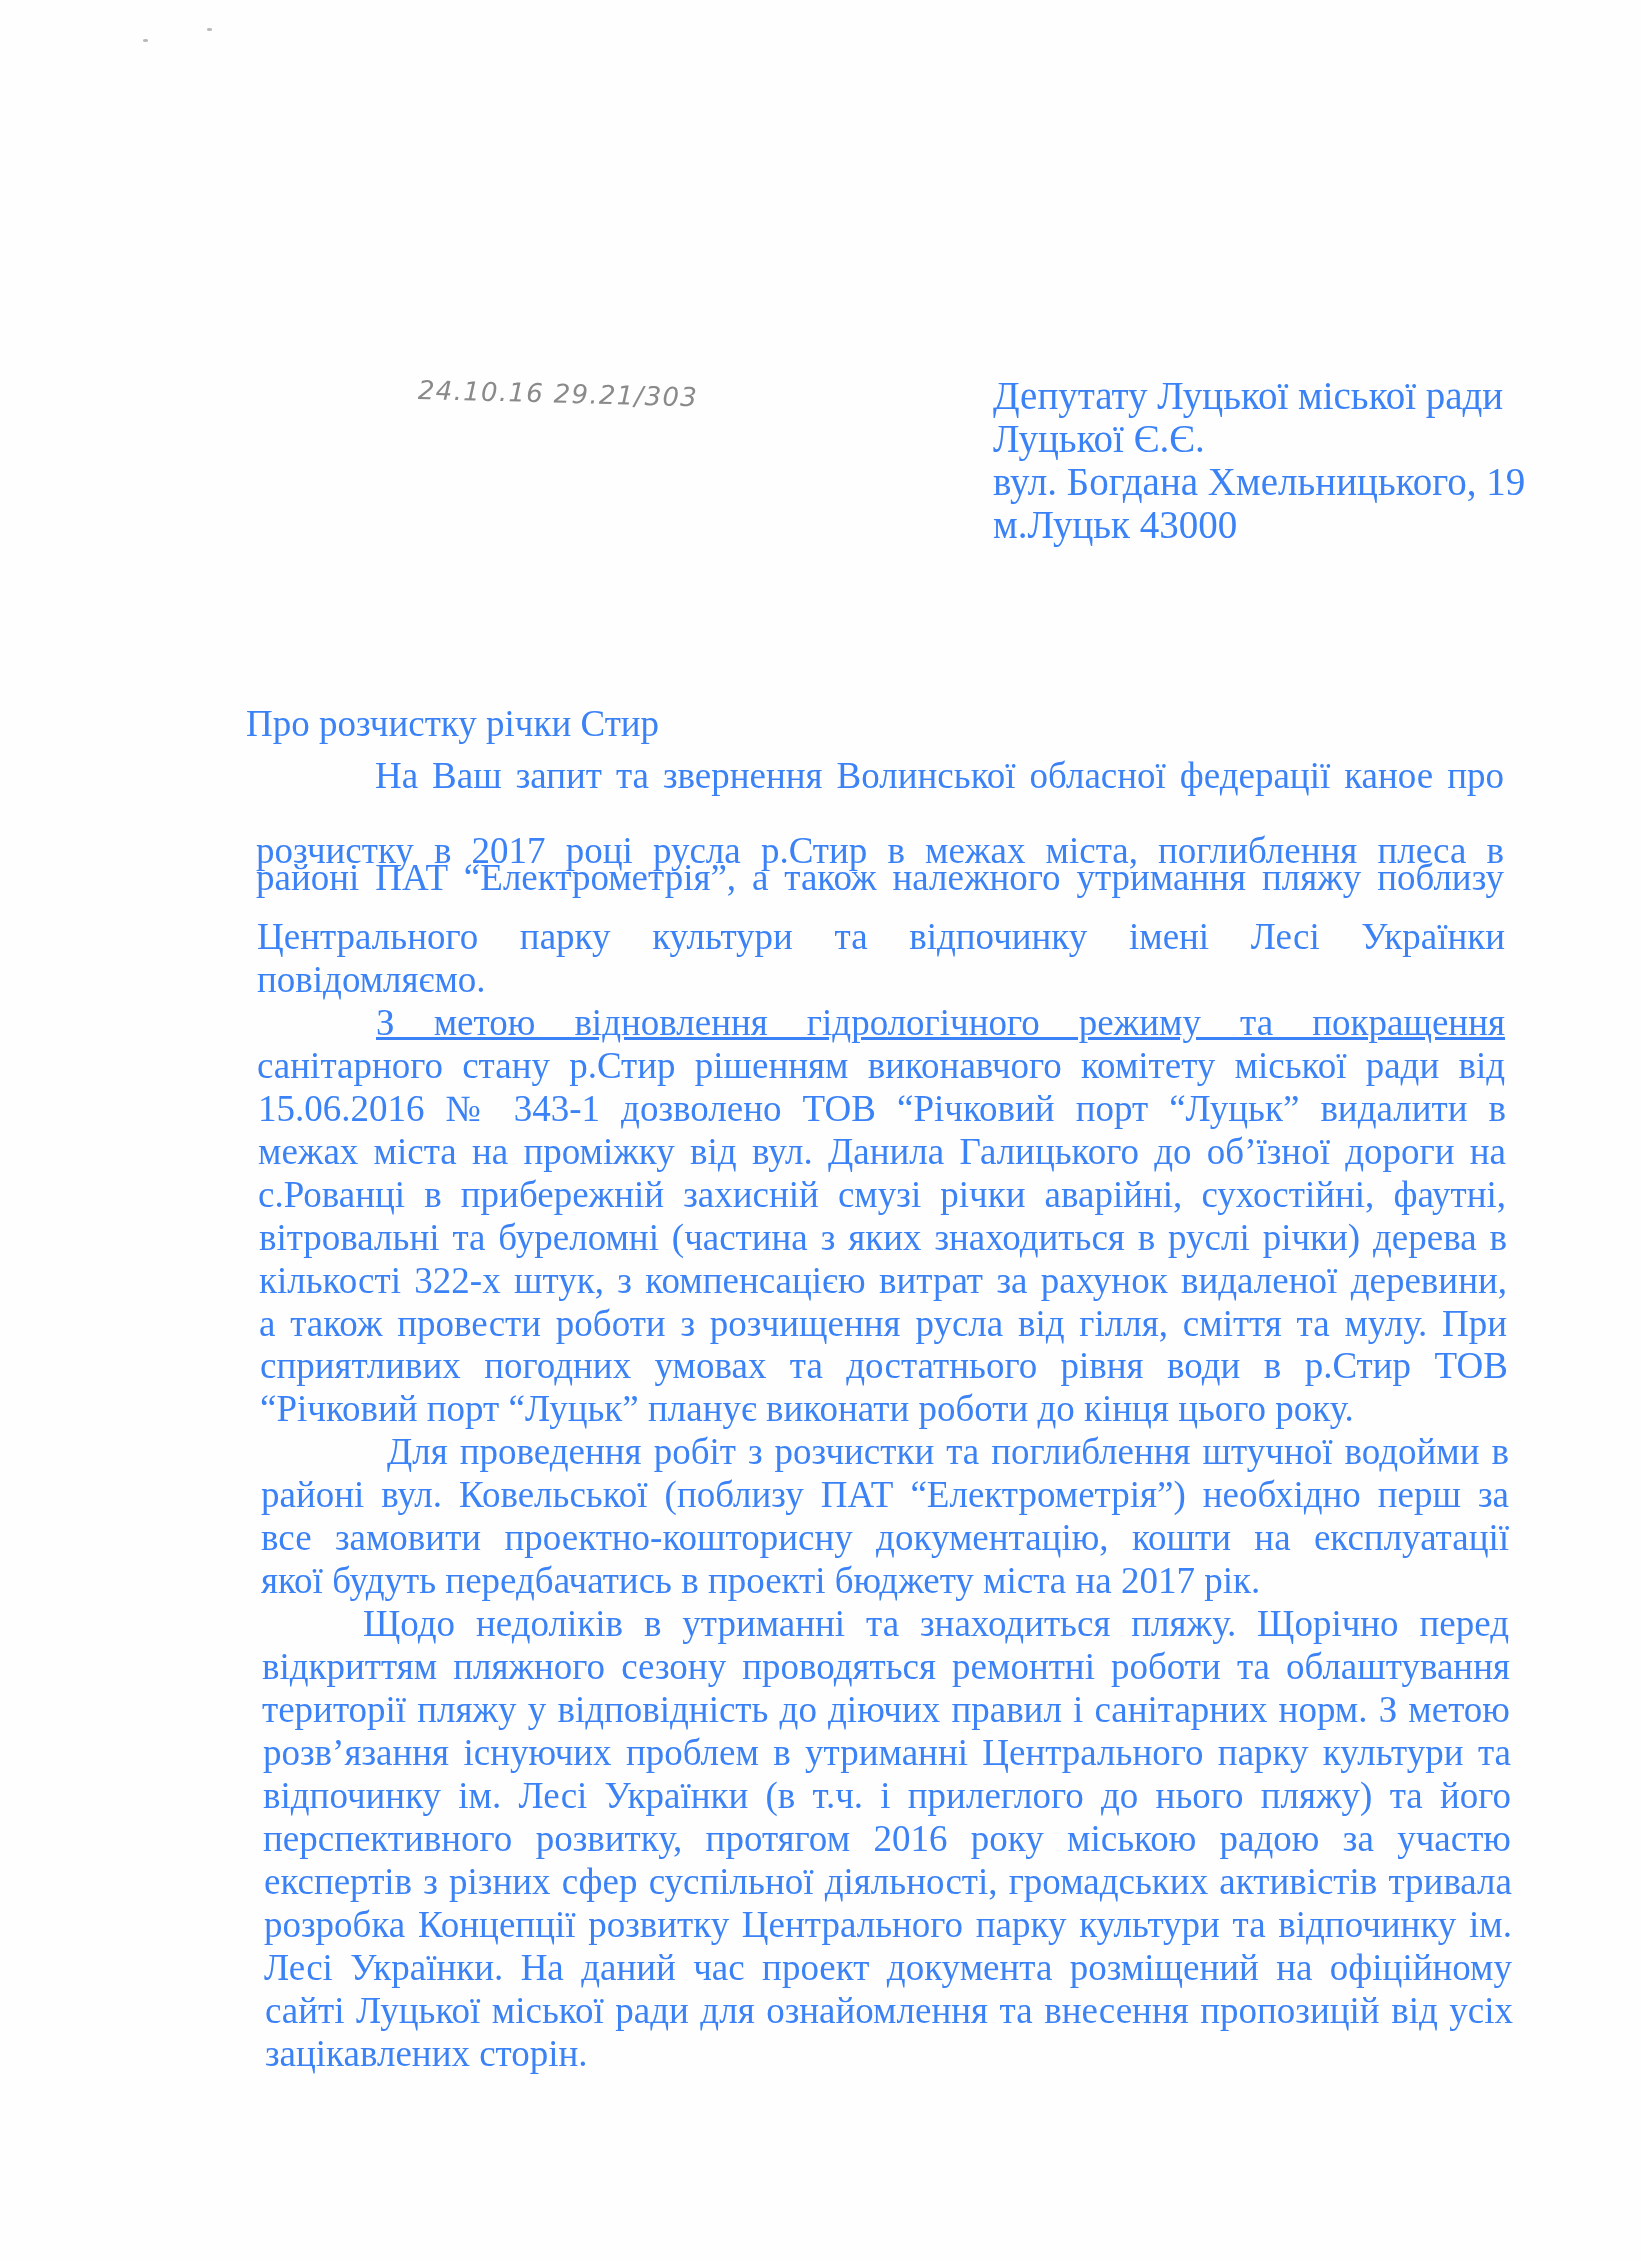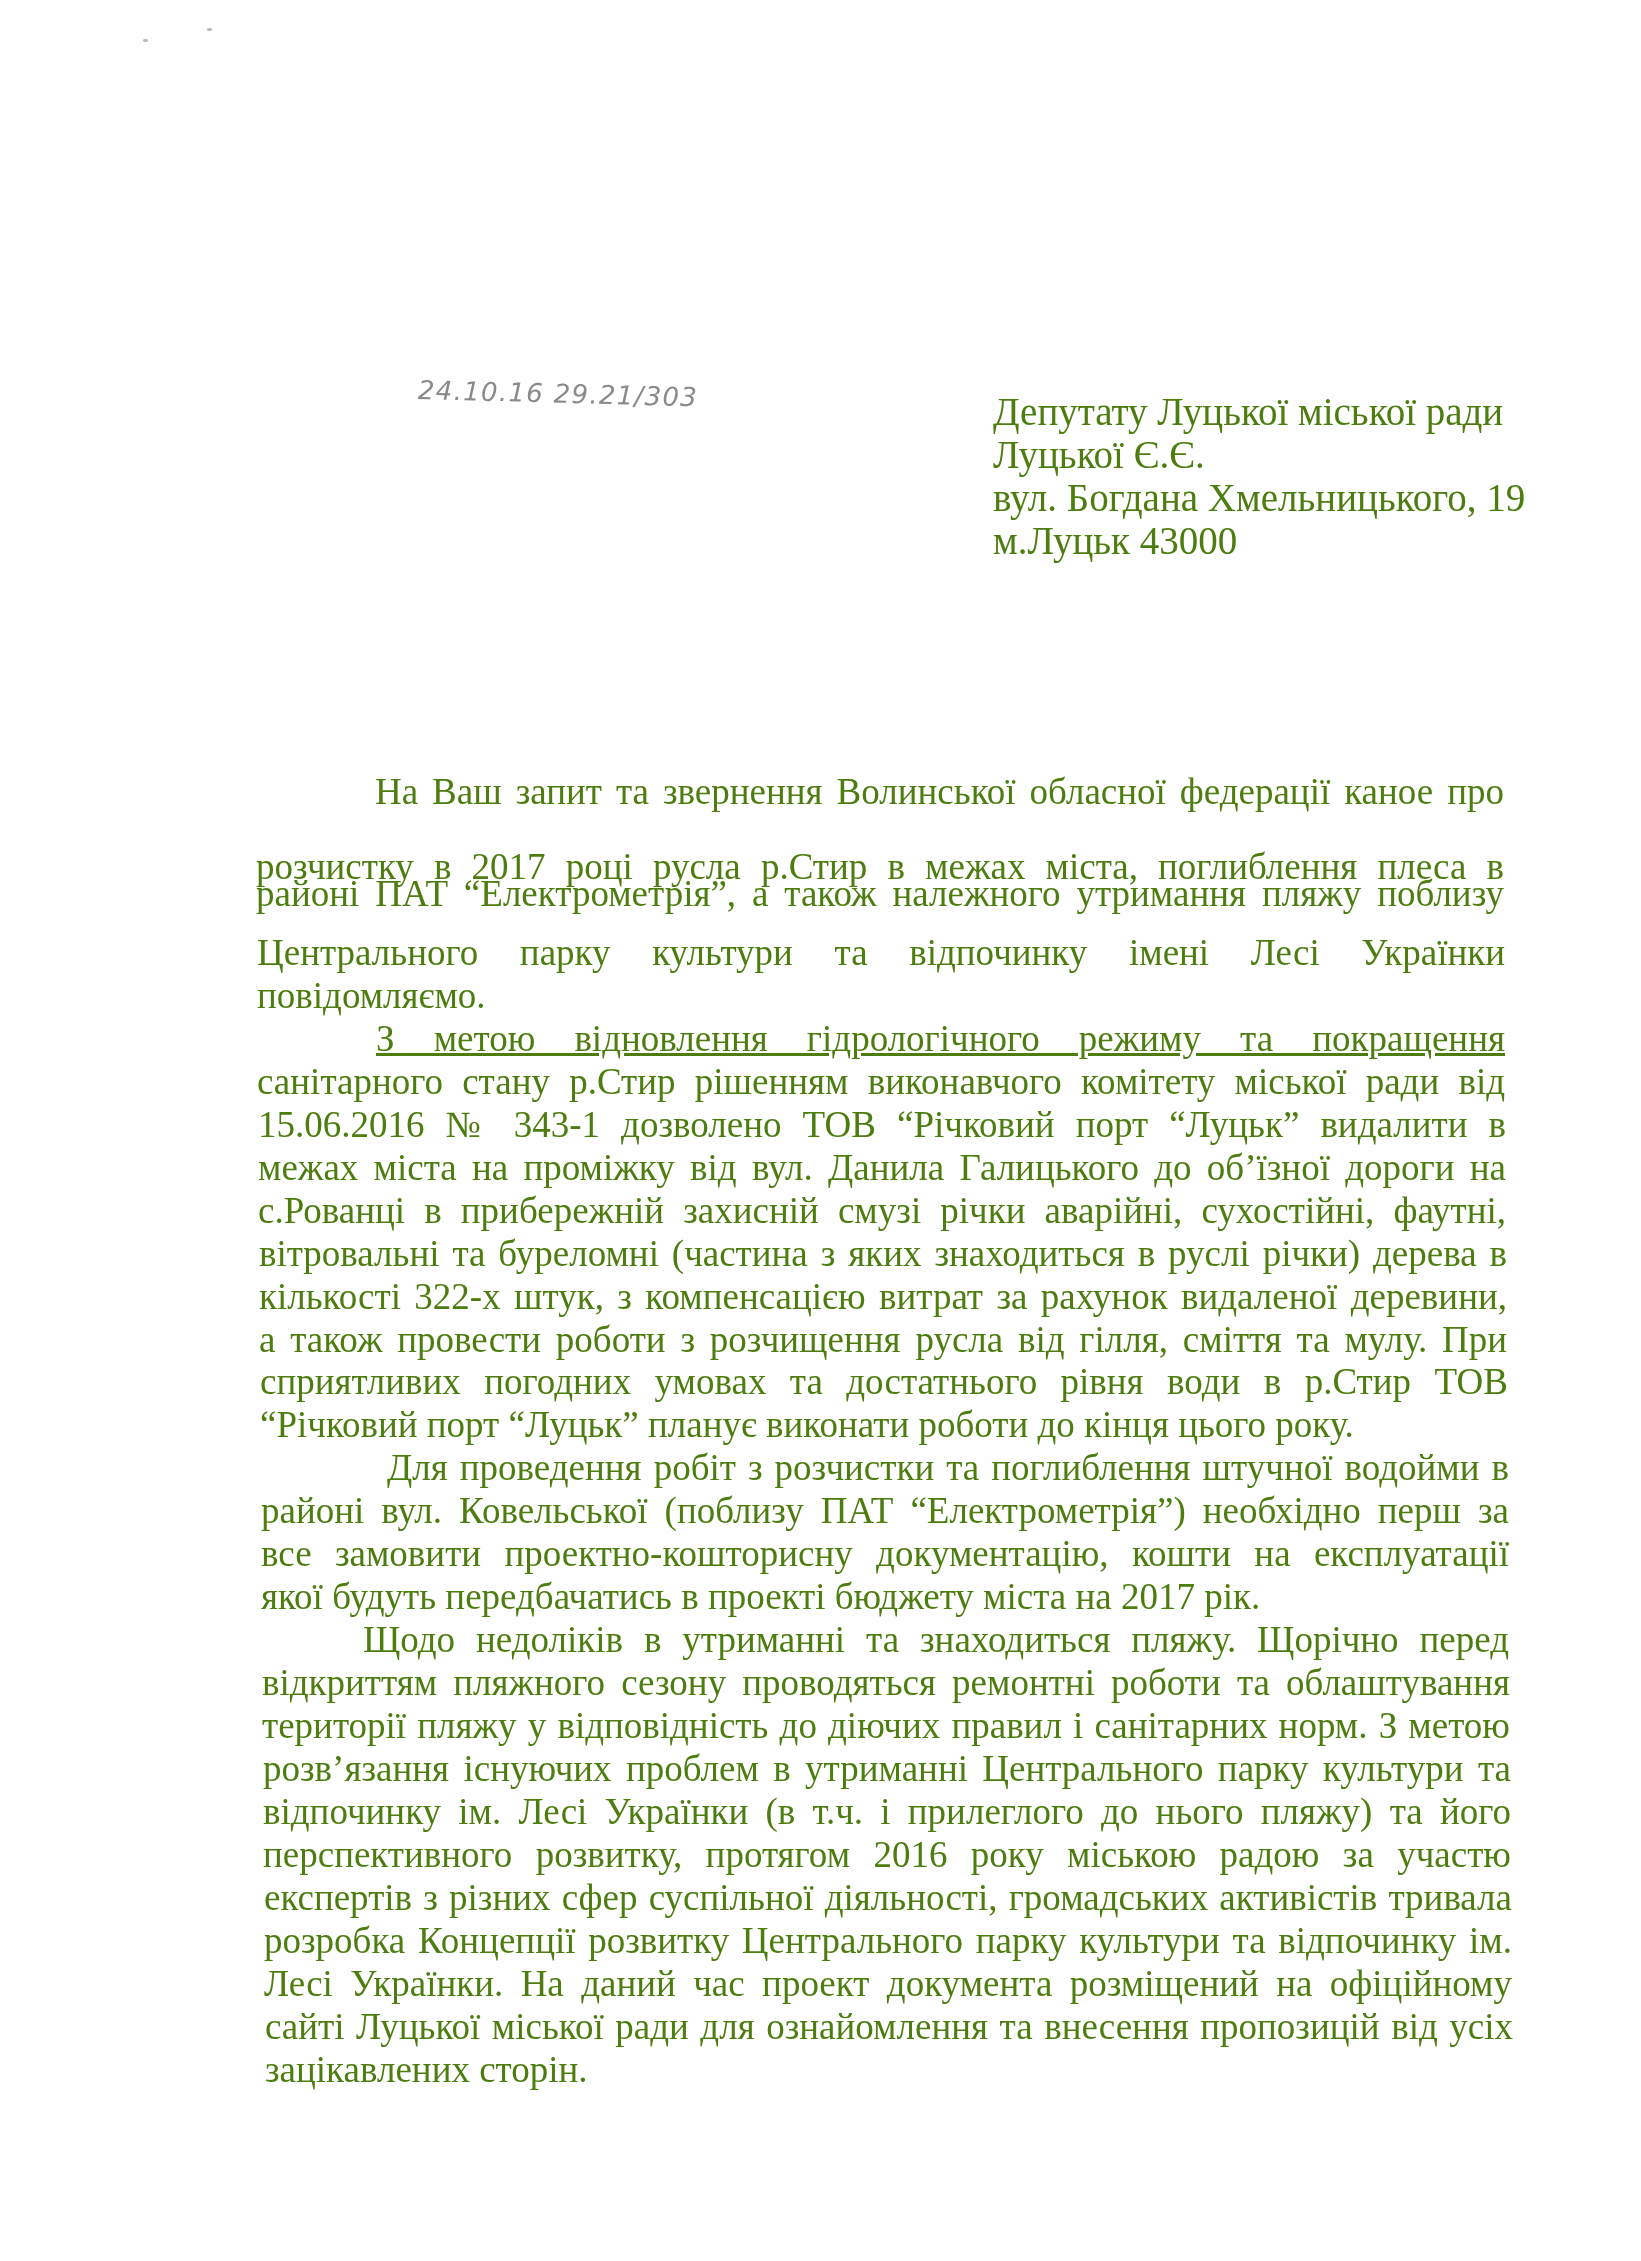--- a/index.html
+++ b/index.html
@@ -1,18 +1,18 @@
 <!DOCTYPE html>
 <html style="font-size:10.3px"><head>
 <meta charset="utf-8">
 <style>
   html, body { margin: 0; padding: 0; background: #ffffff; }
   body { width: 1641px; height: 2261px; position: relative; overflow: hidden; }
   .page { position: absolute; left: 0; top: 0; width: 1641px; height: 2261px; background: #fefefe; }
-  .serif { font-family: "Liberation Serif", "DejaVu Serif", serif; color: #4d7c0f; font-size: 37px; margin-top: 16px; }
+  .serif { font-family: "Liberation Serif", "DejaVu Serif", serif; color: #3b82f6; font-size: 37px; }
   .handwritten {
     position: absolute; left: 418px; top: 375px;
     font-family: "DejaVu Sans", sans-serif; font-size: 26px; color: #8a8a8a;
     letter-spacing: 1.3px; transform: rotate(1.5deg); transform-origin: left center;
     font-style: italic; font-weight: 300;
   }
   .addr-line { position: absolute; left: 993px; height: 43px; line-height: 43px; white-space: nowrap; font-size: 39px; }
   .title { position: absolute; left: 246px; white-space: nowrap; line-height: 43px; height: 43px; }
   .line {
     position: absolute; height: 43px; line-height: 43px; white-space: nowrap;
@@ -28,20 +28,21 @@
 
   <div class="handwritten">24.10.16 29.21/303</div>
 
   <div>
     <div class="addr-line serif" style="top:374px;">Депутату Луцької міської ради</div>
     <div class="addr-line serif" style="top:417px;">Луцької Є.Є.</div>
     <div class="addr-line serif" style="top:460px;">вул. Богдана Хмельницького, 19</div>
     <div class="addr-line serif" style="top:503px;">м.Луцьк 43000</div>
   </div>
 
+  <div class="title serif" style="top:702px;">Про розчистку річки Стир</div>
 
   <div id="body-text">
       <div class="line serif" style="left: 375px; width: 1129px; top: 754px; white-space: nowrap;"><span style="word-spacing: 0px;">На Ваш запит та звернення Волинської обласної федерації каное про</span></div>
       <div class="line serif" style="left: 256px; width: 1248px; top: 829px; white-space: nowrap;"><span style="word-spacing: 0px;">розчистку в 2017 році русла р.Стир в межах міста, поглиблення плеса в</span></div>
       <div class="line serif" style="left: 256px; width: 1248px; top: 856px; white-space: nowrap;"><span style="word-spacing: 0px;">районі ПАТ “Електрометрія”, а також належного утримання пляжу поблизу</span></div>
       <div class="line serif" style="left: 257px; width: 1248px; top: 915px; white-space: nowrap;"><span style="word-spacing: 0px;">Центрального парку культури та відпочинку імені Лесі Українки</span></div>
       <div class="line serif last" style="left: 257px; width: 1248px; top: 958px; white-space: nowrap; font-family: Liberation Serif, serif;"><span>повідомляємо.</span></div>
       <div class="line serif" style="left: 376px; width: 1129px; top: 1001px; white-space: nowrap; text-decoration: underline;"><span style="word-spacing: 0px;">З метою відновлення гідрологічного режиму та покращення</span></div>
       <div class="line serif" style="left: 257px; width: 1248px; top: 1044px; white-space: nowrap;"><span style="word-spacing: 0px;">санітарного стану р.Стир рішенням виконавчого комітету міської ради від</span></div>
       <div class="line serif" style="left: 258px; width: 1248px; top: 1087px; white-space: nowrap;"><span style="word-spacing: 0px;">15.06.2016 № 343-1 дозволено ТОВ “Річковий порт “Луцьк” видалити в</span></div>

